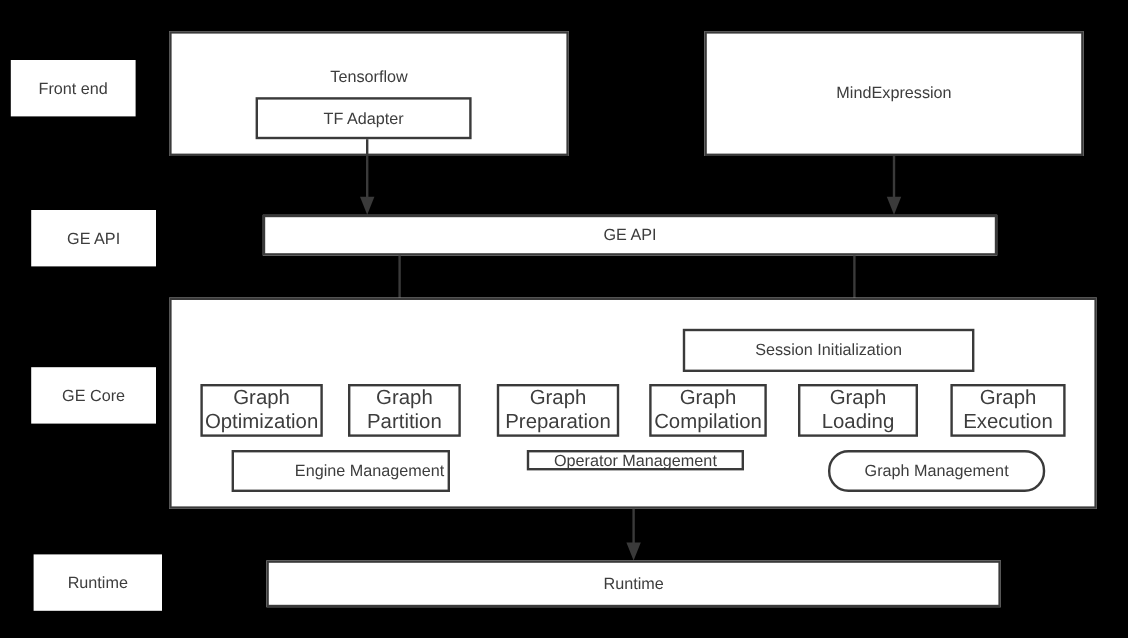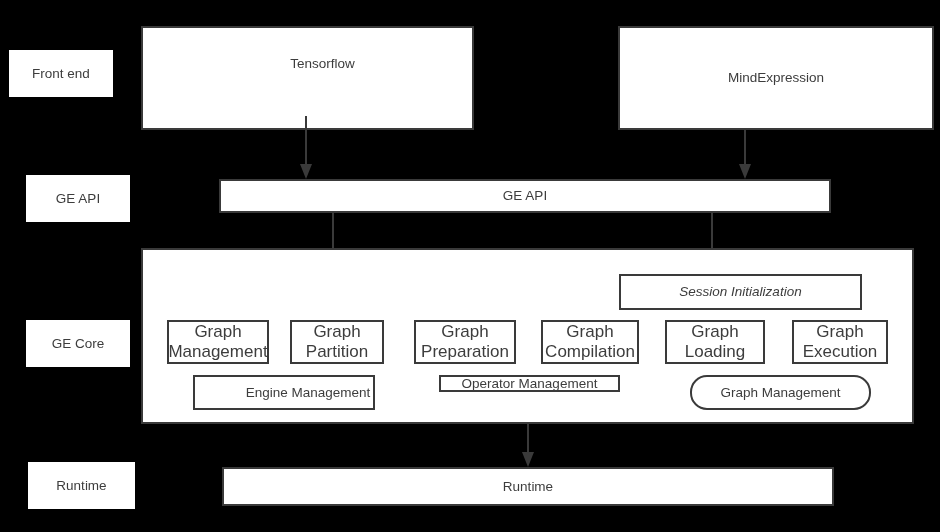--- a/index.html
+++ b/index.html
@@ -35,21 +35,20 @@
   .lbl {
     font-size: 13.5px;
   }
   .tf-title {
     position: absolute;
     color: #3d3d3d;
     font-size: 13.5px;
     text-align: center;
     width: 100%;
     left: 0;
-    padding-left: 15px;
   }
   .arrow {
     position: absolute;
   }
   .arrow svg {
     display: block;
     overflow: visible;
   }
   .small2 {
     font-size: 17px;
@@ -62,33 +61,36 @@
 <div id="canvas">
 
   <div class="box borderless lbl" style="left:9px; top:50px; width:104px; height:47px;">
     <span>Front end</span>
   </div>
 
   <div class="box borderless lbl" style="left:26px; top:175px; width:104px; height:47px;">
     <span>GE API</span>
   </div>
 
-  <div class="box borderless lbl" style="left:26px; top:320px; width:104px; height:47px;">
+  <div class="box borderless lbl" style="left:26px; top:306px; width:104px; height:47px;">
     <span>GE Core</span>
   </div>
 
   <div class="box borderless lbl" style="left:28px; top:462px; width:107px; height:47px;">
     <span>Runtime</span>
   </div>
 
   <div class="box bordered" style="left:141px; top:26px; width:333px; height:104px; display:block;">
     <div class="tf-title" style="top:28px;">Tensorflow</div>
   </div>
+  <div class="box bordered lbl" style="left:213px; top:81px; width:180px; height:35px;">
+    <span>TF Adapter</span>
+  </div>
 
-  <div class="box bordered lbl" style="left:587px; top:26px; width:316px; height:104px;margin-left:31px;">
+  <div class="box bordered lbl" style="left:587px; top:26px; width:316px; height:104px;">
     <span>MindExpression</span>
   </div>
 
   <div class="arrow" style="left:296px; top:116px;">
     <svg width="20" height="64" viewBox="0 0 20 64">
       <line x1="10" y1="0" x2="10" y2="52" stroke="#3a3a3a" stroke-width="2"></line>
       <polygon points="10,63 4,48 16,48" fill="#3a3a3a"></polygon>
     </svg>
   </div>
 
@@ -113,26 +115,26 @@
   <div class="arrow" style="left:702px; top:213px;">
     <svg width="20" height="62" viewBox="0 0 20 62">
       <line x1="10" y1="0" x2="10" y2="50" stroke="#3a3a3a" stroke-width="2"></line>
       <polygon points="10,61 4,46 16,46" fill="#3a3a3a"></polygon>
     </svg>
   </div>
 
   <div class="box bordered" style="left:141px; top:248px; width:773px; height:176px; display:block;"></div>
 
 
-  <div class="box bordered lbl" style="left:619px; top:274px; width:243px; height:36px;font-style:italic;">
+  <div class="box bordered lbl" style="left:569px; top:274px; width:243px; height:36px;">
     <span>Session Initialization</span>
   </div>
 
   <div class="box bordered small2" style="left:167px; top:320px; width:102px; height:44px;">
-    <span><span>Graph</span><br><span>Management</span></span>
+    <span><span>Graph</span><br><span>Optimization</span></span>
   </div>
 
   <div class="box bordered small2" style="left:290px; top:320px; width:94px; height:44px;">
     <span><span>Graph</span><br><span>Partition</span></span>
   </div>
 
   <div class="box bordered small2" style="left:414px; top:320px; width:102px; height:44px;">
     <span><span>Graph</span><br><span>Preparation</span></span>
   </div>
 

